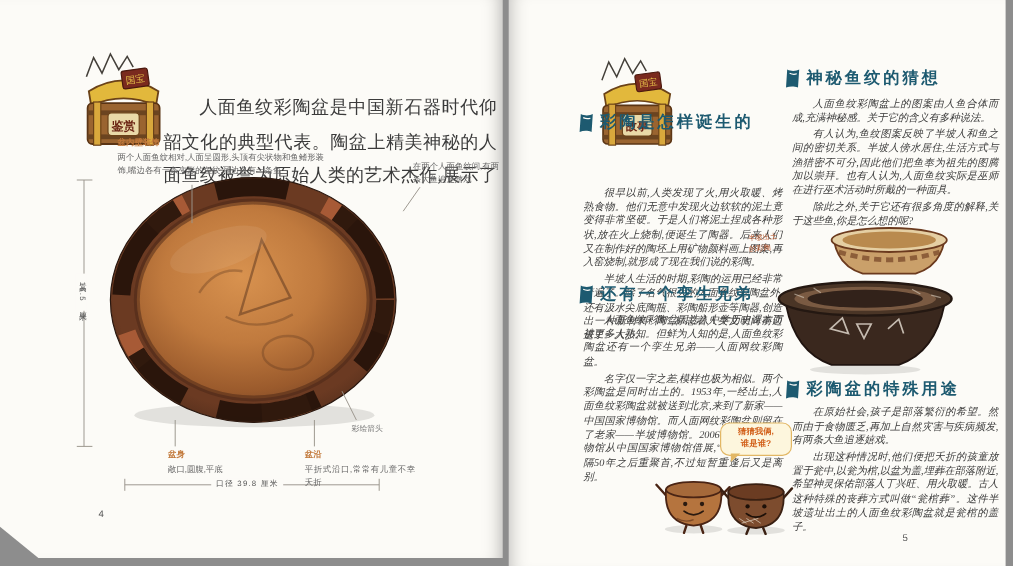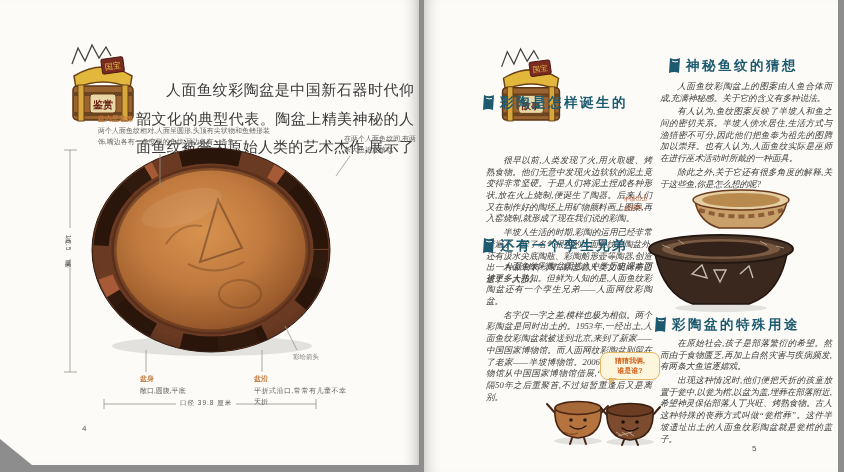--- a/index.html
+++ b/index.html
@@ -187,21 +187,21 @@
     <path d="M63,30 Q61,58 86,60 Q111,58 109,30 Z" fill="#7d4c2e" stroke="#3a2012" stroke-width="1.5"></path>
     <ellipse cx="86" cy="30" rx="23" ry="6.5" fill="#6b3c22" stroke="#3a2012" stroke-width="1.5"></ellipse>
     <circle cx="79" cy="42" r="1.8" fill="#1d1008"></circle>
       <circle cx="93" cy="42" r="1.8" fill="#1d1008"></circle>
     <path d="M78,48 Q86,54 94,48" fill="none" stroke="#1d1008" stroke-width="1.4" stroke-linecap="round"></path>
     <path d="M72,52 l6,4 M78,52 l6,4 M84,52 l6,4 M74,56 l14,-4" stroke="#e8dccb" stroke-width="0.8" opacity="0.7"></path>
     <line x1="80" y1="60" x2="78" y2="65" stroke="#3a2012" stroke-width="2" stroke-linecap="round"></line>
     <line x1="92" y1="60" x2="94" y2="65" stroke="#3a2012" stroke-width="2" stroke-linecap="round"></line>
   </svg>
 
-  <div class="abs section-head" style="left:244px;top:57px;">
+  <div class="abs section-head" style="left:230px;top:57px;">
     <svg width="13" height="17" viewBox="0 0 13 17">
       <path d="M2,1 C6,3 10,2 12,1 L11,16 C7,14.5 4,15 1,16 Z" fill="#1d5a70"></path>
       <path d="M4,4 q3,1.5 6,0.5" stroke="#fcfbf7" stroke-width="1" fill="none"></path>
     </svg>
     <h2>神秘鱼纹的猜想</h2>
   </div>
   <div class="abs col" style="left:236px;top:81px;width:172px;">
     <p>人面鱼纹彩陶盆上的图案由人鱼合体而成,充满神秘感。关于它的含义有多种说法。</p>
     <p>有人认为,鱼纹图案反映了半坡人和鱼之间的密切关系。半坡人傍水居住,生活方式与渔猎密不可分,因此他们把鱼奉为祖先的图腾加以崇拜。也有人认为,人面鱼纹实际是巫师在进行巫术活动时所戴的一种面具。</p>
     <p>除此之外,关于它还有很多角度的解释,关于这些鱼,你是怎么想的呢?</p>
@@ -228,17 +228,17 @@
 
   <div class="abs section-head" style="left:230px;top:316px;">
     <svg width="13" height="17" viewBox="0 0 13 17">
       <path d="M2,1 C6,3 10,2 12,1 L11,16 C7,14.5 4,15 1,16 Z" fill="#1d5a70"></path>
       <path d="M4,4 q3,1.5 6,0.5" stroke="#fcfbf7" stroke-width="1" fill="none"></path>
     </svg>
     <h2>彩陶盆的特殊用途</h2>
   </div>
   <div class="abs col" style="left:236px;top:338px;width:172px;">
     <p>在原始社会,孩子是部落繁衍的希望。然而由于食物匮乏,再加上自然灾害与疾病频发,有两条大鱼追逐嬉戏。</p>
-    <p>出现这种情况时,他们便把夭折的孩童放置于瓮中,以瓮为棺,以盆为盖,埋葬在部落附近,希望神灵保佑部落人丁兴旺、烤熟食物。古人这种特殊的丧葬方式叫做“瓮棺葬”。这件半坡遗址出土的人面鱼纹彩陶盆就是瓮棺的盖子。</p>
+    <p>出现这种情况时,他们便把夭折的孩童放置于瓮中,以瓮为棺,以盆为盖,埋葬在部落附近,希望神灵保佑部落人丁兴旺、用火取暖。古人这种特殊的丧葬方式叫做“瓮棺葬”。这件半坡遗址出土的人面鱼纹彩陶盆就是瓮棺的盖子。</p>
   </div>
 
   <div class="abs pagenum" style="left:328px;top:444px;">5</div>
 </div>
 
 </body></html>

